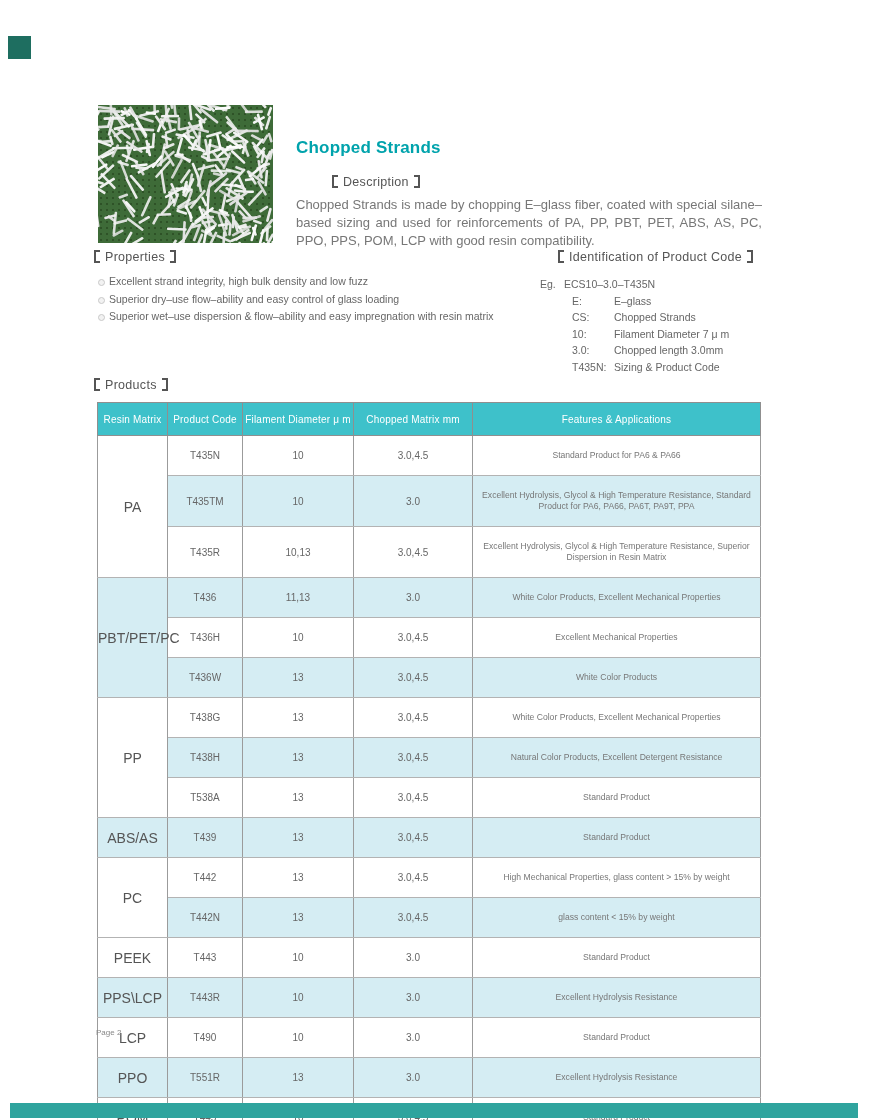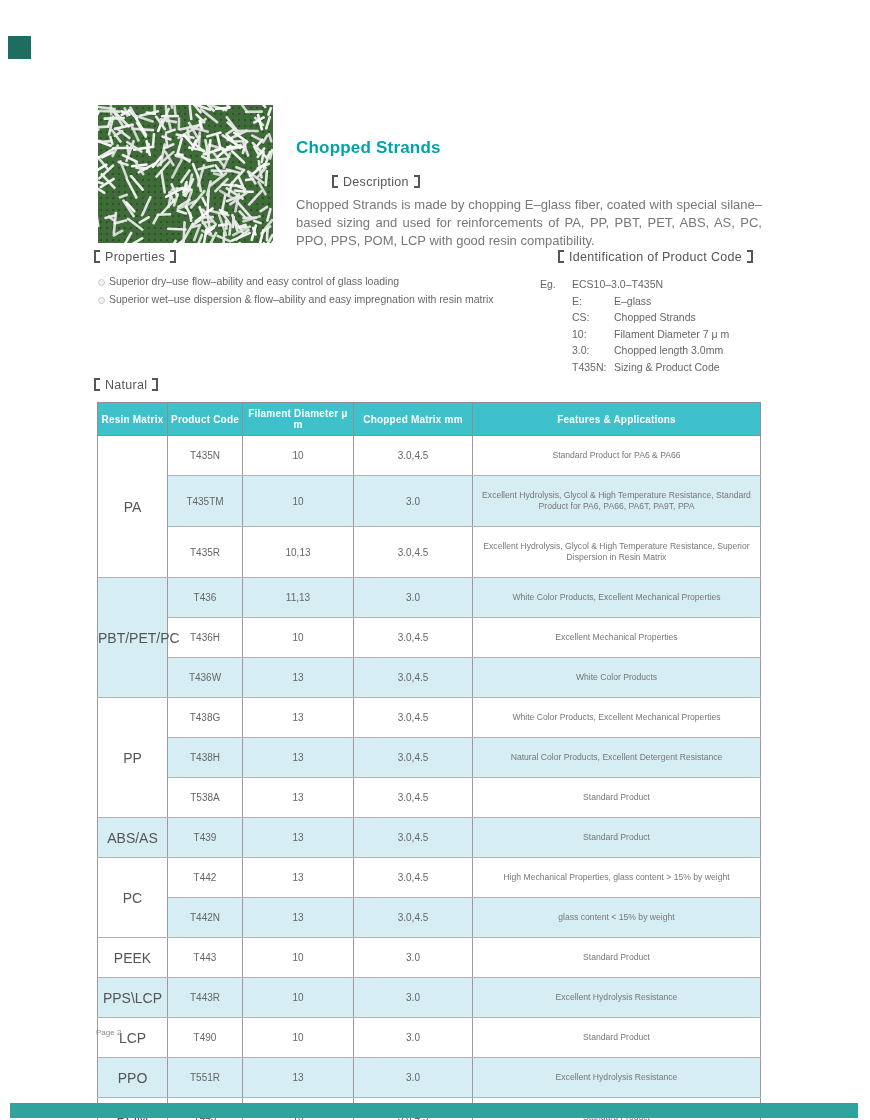--- a/index.html
+++ b/index.html
@@ -38,31 +38,31 @@
   .desc-body { position:absolute; left:296px; top:196px; width:466px;
     font-size:13px; line-height:18px; color:#777; text-align:justify; }
 
   .props-list { position:absolute; left:98px; top:273px; width:440px; list-style:none; }
   .props-list li { font-size:10.5px; line-height:17.5px; color:#666; white-space:nowrap; }
   .ring { display:inline-block; width:7px; height:7px; border:1.5px solid #c9c9c9;
     border-radius:50%; background:#f2f2f2; margin-right:4px; vertical-align:-1px; }
 
   .ident { position:absolute; left:540px; top:276px; font-size:10.5px; color:#666; }
   .id-eg { display:flex; line-height:16.5px; }
-  .id-eg .eg { width:32px; }
+  .id-eg .eg { width:24px; }
   .id-rows { margin-left:32px; }
   .id-row { display:flex; line-height:16.5px; }
   .id-key { width:42px; }
 
   
   .tbl-wrap { position:absolute; left:97px; top:402px; width:663px; }
   table { border-collapse:collapse; width:663px; table-layout:fixed; }
   th, td { border:1px solid #9b9b9b; text-align:center; vertical-align:middle; }
   thead th { height:33px; background:var(--table-header,#3ec1ca); color:#fff;
-    font-weight:bold; font-size:10px; letter-spacing:.2px; border-color:#8f8f8f; }
+    font-weight:normal; font-size:10px; letter-spacing:.2px; border-color:#8f8f8f; }
   tbody td { height:32px; font-size:10px; color:#666;
     border-color:#b3b3b3 #9b9b9b; background:#fff; }
   tbody td.feat { font-size:8.6px; line-height:11px; color:#777; padding:14px 8px; }
   tbody td.blue { background:var(--row-highlight,#d5edf3); }
   tbody td.resin { font-size:14px; color:#555; }
 
   .page-number { position:absolute; left:96px; top:1028px; font-size:8px; color:#888; }
 </style>
 </head>
 <body>
@@ -366,20 +366,21 @@
 
   <div class="heading h-desc">
     <span class="bk bk-l"></span><span>Description</span><span class="bk bk-r"></span>
   </div>
   <div class="desc-body">Chopped Strands is made by chopping E–glass fiber, coated with special silane–based sizing and used for reinforcements of PA, PP, PBT, PET, ABS, AS, PC, PPO, PPS, POM, LCP with good resin compatibility.</div>
 
   <div class="heading h-props">
     <span class="bk bk-l"></span><span>Properties</span><span class="bk bk-r"></span>
   </div>
   <ul class="props-list">
+      <li><span class="ring"></span><span>Excellent strand integrity, high bulk density and low fuzz</span></li>
       <li><span class="ring"></span><span>Superior dry–use flow–ability and easy control of glass loading</span></li>
       <li><span class="ring"></span><span>Superior wet–use dispersion &amp; flow–ability and easy impregnation with resin matrix</span></li>
     </ul>
 
   <div class="heading h-ident">
     <span class="bk bk-l"></span><span>Identification of Product Code</span><span class="bk bk-r"></span>
   </div>
   <div class="ident">
     <div class="id-eg">
       <span class="eg">Eg.</span>
@@ -403,21 +404,21 @@
           <span>Chopped length 3.0mm</span>
         </div>
         <div class="id-row">
           <span class="id-key">T435N:</span>
           <span>Sizing &amp; Product Code</span>
         </div>
       </div>
   </div>
 
   <div class="heading h-products">
-    <span class="bk bk-l"></span><span>Natural</span><span class="bk bk-r"></span>
+    <span class="bk bk-l"></span><span>Products</span><span class="bk bk-r"></span>
   </div>
 
   <div class="tbl-wrap">
     <table>
       <colgroup>
         <col style="width:70px">
           <col style="width:75px">
           <col style="width:111px">
           <col style="width:119px">
           <col style="width:288px">

